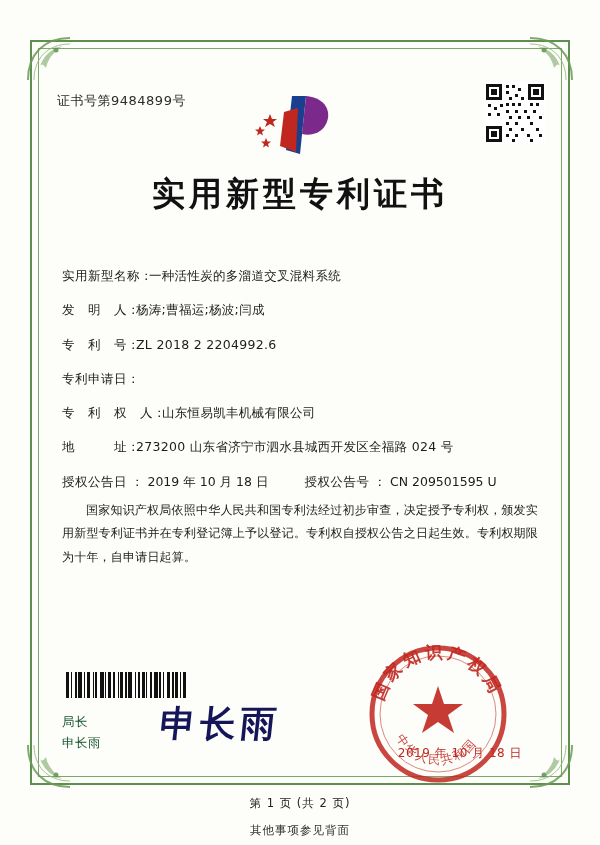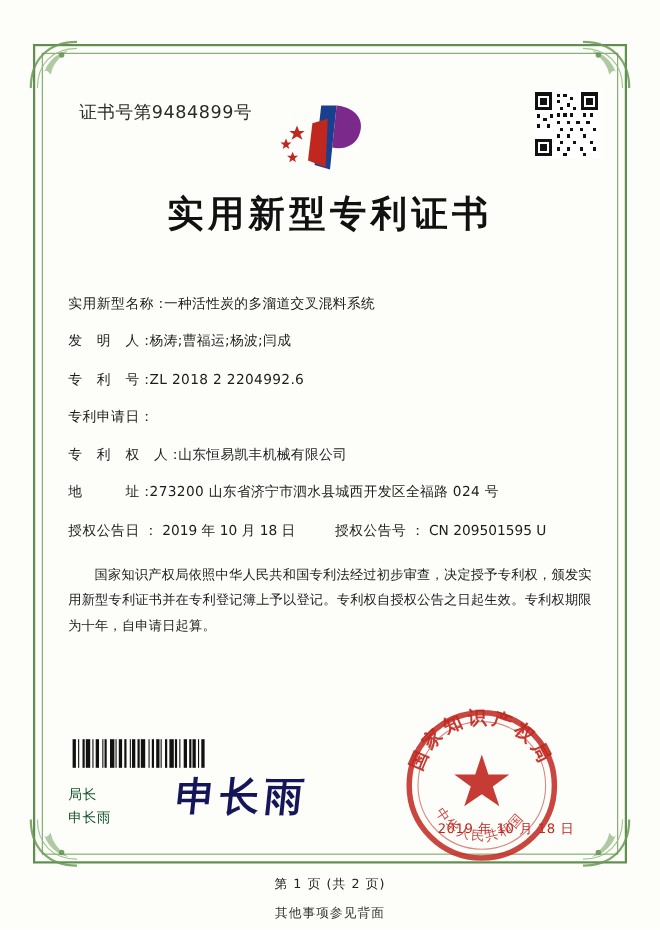--- a/index.html
+++ b/index.html
@@ -35,22 +35,22 @@
     opacity:.85;
   }
   .corner svg{display:block}
   .c-tl{left:26px;top:36px;}
   .c-tr{right:26px;top:36px;transform:scaleX(-1);}
   .c-bl{left:26px;bottom:56px;transform:scaleY(-1);}
   .c-br{right:26px;bottom:56px;transform:scale(-1,-1);}
 
   
   .cert-no{
-    position:absolute;left:72px;top:92px;
-    font-size:16px;color:#2b2b2b;letter-spacing:.5px;
+    position:absolute;left:57px;top:92px;
+    font-size:13px;color:#2b2b2b;letter-spacing:.5px;
   }
   .qr{
     position:absolute;right:54px;top:82px;
     width:62px;height:62px;
   }
 
   
   .logo{
     position:absolute;left:50%;top:92px;transform:translateX(-50%);
     width:120px;height:66px;
@@ -86,21 +86,21 @@
   .grantrow .half{flex:0 0 auto;}
   .grantrow .half.second{margin-left:36px;}
 
   
   .paras{
     position:absolute;left:62px;right:62px;top:496px;
     font-size:12px;color:#1c1c1c;line-height:1.95;
     text-align:justify;
     letter-spacing:.2px;
   }
-  .para{text-indent:2em;margin:15px 0 2px 0;}
+  .para{text-indent:2em;margin:3px 0 2px 0;}
 
   
   .barcode{
     position:absolute;left:66px;top:672px;
     width:152px;height:26px;
     display:flex;align-items:stretch;
   }
   .barcode i{display:block;height:100%;}
 
   

